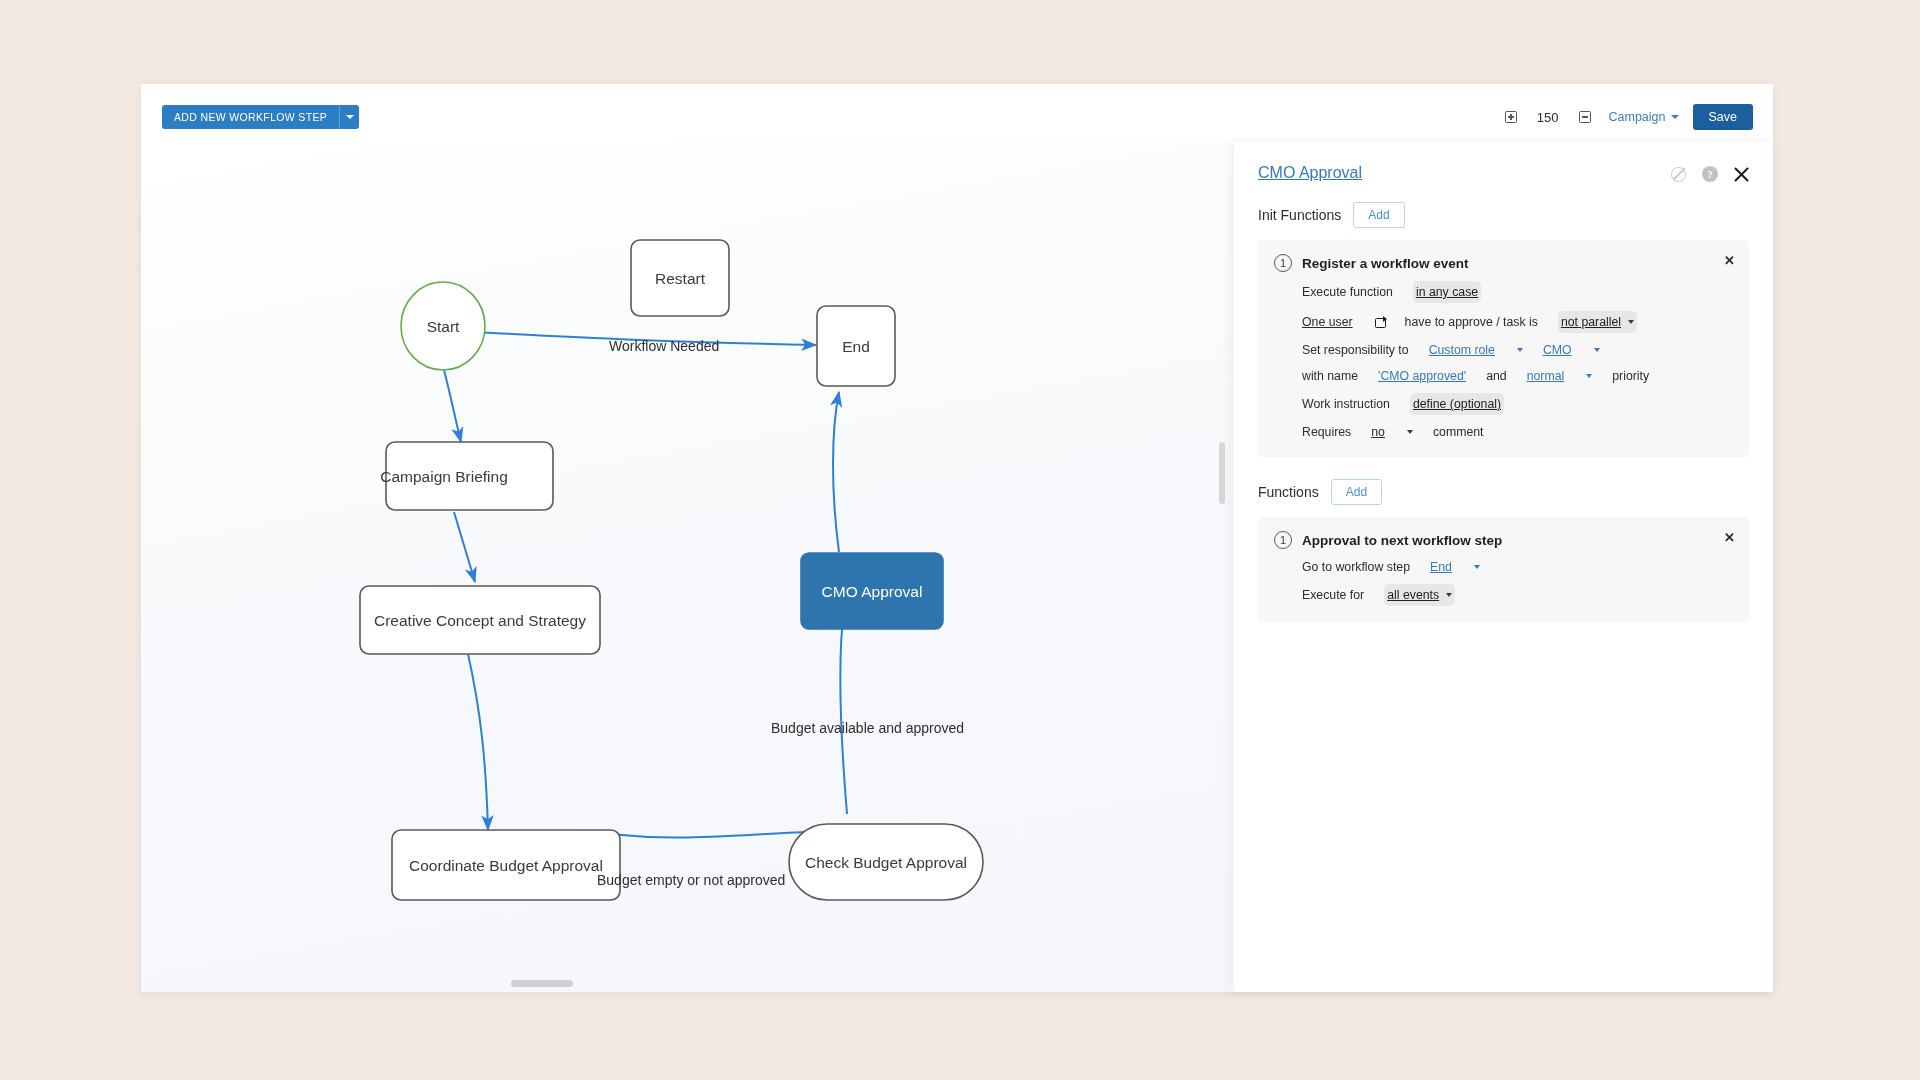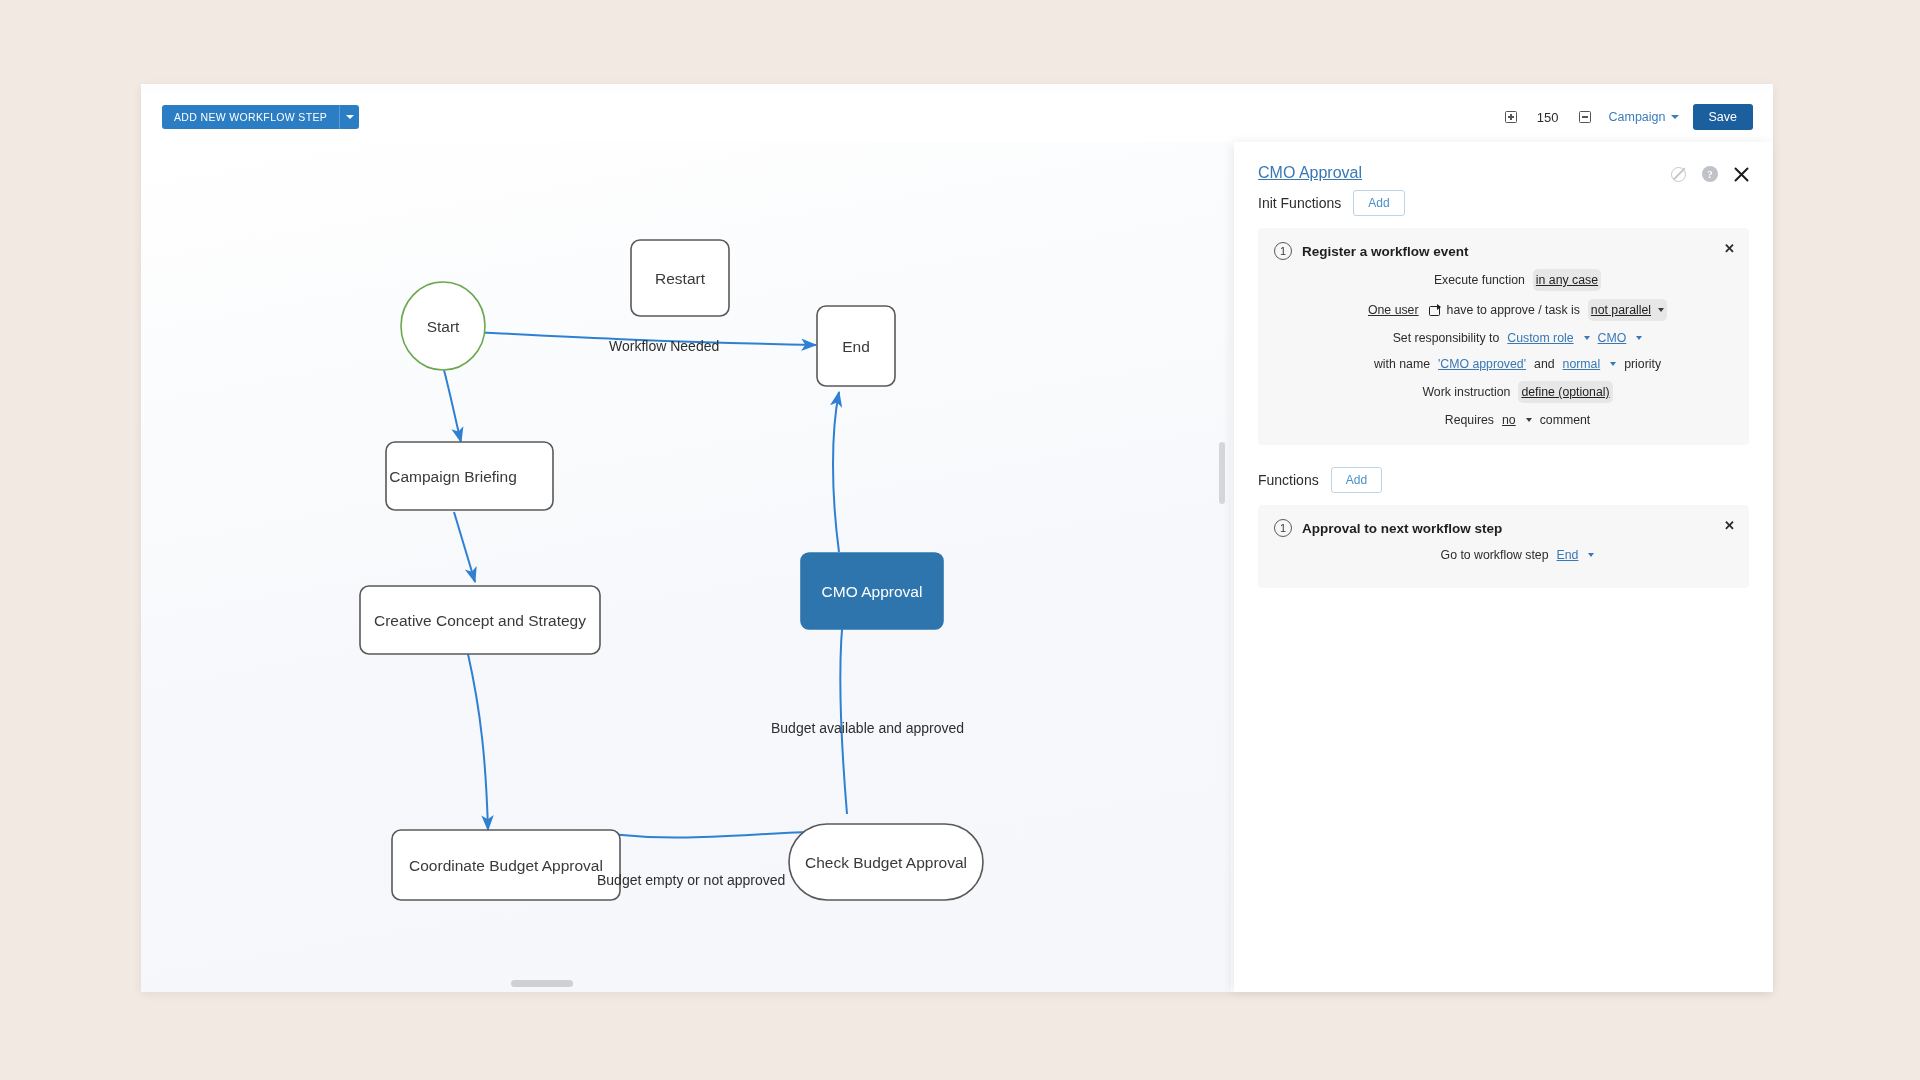--- a/index.html
+++ b/index.html
@@ -161,21 +161,21 @@
     width:16px; height:16px; border-radius:50%;
     background:#bfc2c6; color:#fff;
     font-size:11px; font-weight:bold;
     display:flex; align-items:center; justify-content:center;
     font-family:"Liberation Serif", serif;
   }
   .close-icon { font-size:20px; color:#1d1d1d; line-height:1; font-weight:400; }
 
   .section-row {
     display:flex; align-items:center; gap:12px;
-    margin-top: 8px;
+    margin-top: 20px;
   }
   .section-label { font-size:14px; color:#2c2c2c; }
   .add-btn {
     border:1px solid #bcd4e8; background:#fff;
     color:#4a8fcb; border-radius:3px;
     font-size:12px; padding:5px 14px; cursor:pointer;
     font-family: "Liberation Sans", sans-serif;
   }
 
   .card {
@@ -192,23 +192,22 @@
   }
   .card-title { font-size:13.5px; font-weight:bold; color:#1f1f1f; }
   .card-close {
     position:absolute; right:14px; top:13px;
     font-size:13px; color:#2b2b2b; cursor:pointer; font-weight:bold;
   }
   .card-body { margin-left:28px; margin-top:9px; }
   .prop-row {
     font-size:12.3px; color:#2c2c2c;
     margin-bottom:8px; display:flex; align-items:center;
-    flex-wrap: wrap; gap:3px;
+    flex-wrap: wrap; gap:15px;
     line-height: 18px;
-    justify-content: center;
   }
   .prop-row > * { margin-right:5px; }
   .prop-row > *:last-child { margin-right:0; }
   .chip {
     background:#e7e7e7; border-radius:5px;
     padding:2px 3px; display:inline-flex; align-items:center; gap:5px;
     cursor:pointer;
   }
   .chip .u { text-decoration:underline; color:#222; }
   .lnk { color:#3878b5; text-decoration:underline; cursor:pointer; }
@@ -290,21 +289,21 @@
       <rect x="245" y="300" width="167" height="68" rx="9" fill="#ffffff" stroke="#595959" stroke-width="1.6"></rect>
       <rect x="219" y="444" width="240" height="68" rx="9" fill="#ffffff" stroke="#595959" stroke-width="1.6"></rect>
       <rect x="251" y="688" width="228" height="70" rx="9" fill="#ffffff" stroke="#595959" stroke-width="1.6"></rect>
       <rect x="648" y="682" width="194" height="76" rx="38" fill="#ffffff" stroke="#595959" stroke-width="1.6"></rect>
       <rect x="660" y="411" width="142" height="76" rx="8" fill="#2e75ae" stroke="#2e75ae" stroke-width="1.6"></rect>
     </svg>
 
     <div class="node-label" style="left:262px;top:176px;width:80px;">Start</div>
     <div class="node-label" style="left:490px;top:128px;width:98px;">Restart</div>
     <div class="node-label" style="left:676px;top:196px;width:78px;">End</div>
-    <div class="node-label" style="left:245px;top:326px;width:134px;">Campaign Briefing</div>
+    <div class="node-label" style="left:236px;top:326px;width:134px;">Campaign Briefing</div>
     <div class="node-label" style="left:219px;top:470px;width:240px;">Creative Concept and Strategy</div>
     <div class="node-label" style="left:251px;top:715px;width:228px;">Coordinate Budget Approval</div>
     <div class="node-label" style="left:648px;top:712px;width:194px;">Check Budget Approval</div>
     <div class="node-label selected" style="left:660px;top:441px;width:142px;">CMO Approval</div>
 
     <div class="edge-label" style="left:468px;top:196px;">Workflow Needed</div>
     <div class="edge-label" style="left:456px;top:730px;">Budget empty or not approved</div>
     <div class="edge-label" style="left:630px;top:578px;">Budget available and approved</div>
 
     <div id="canvas-hscroll"></div>
@@ -406,18 +405,25 @@
         <span class="card-title">Approval to next workflow step</span>
       </div>
       <div class="card-body">
 
         <div class="prop-row">
           <span>Go to workflow step</span>
           <span class="lnk">End</span>
           <span class="caret blue"></span>
         </div>
 
+        <div class="prop-row" style="margin-bottom:0;">
+          <span>Execute for</span>
+          <span class="chip">
+            <span class="u">all events</span>
+            <span class="caret"></span>
+          </span>
+        </div>
 
       </div>
     </div>
 
   </div>
 </div>
 
 </body></html>

